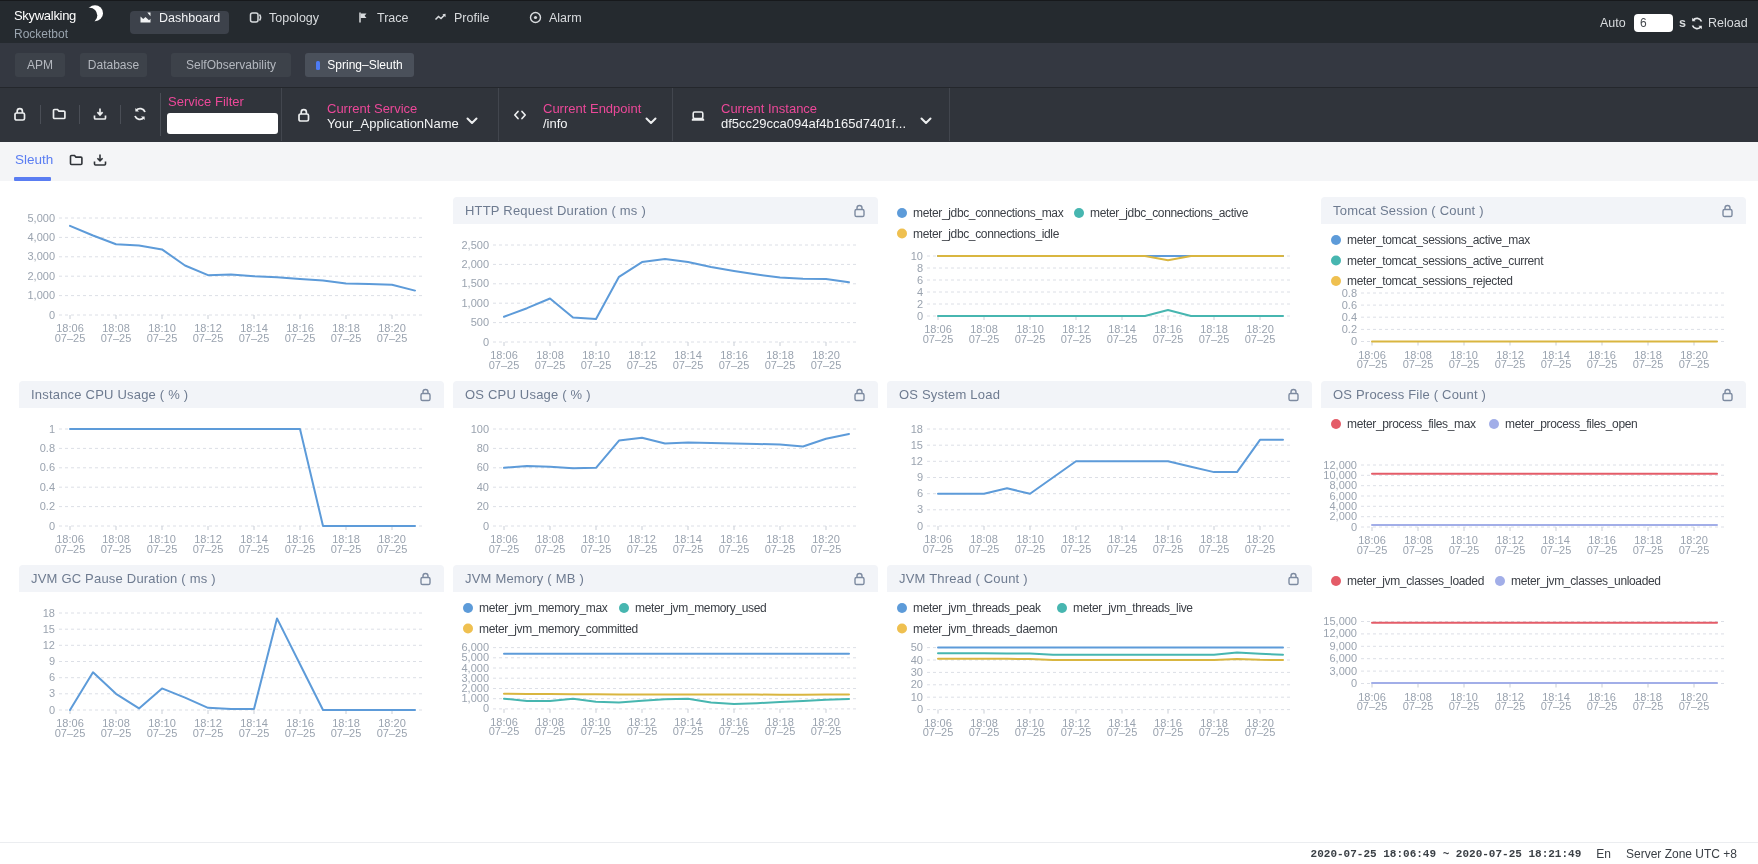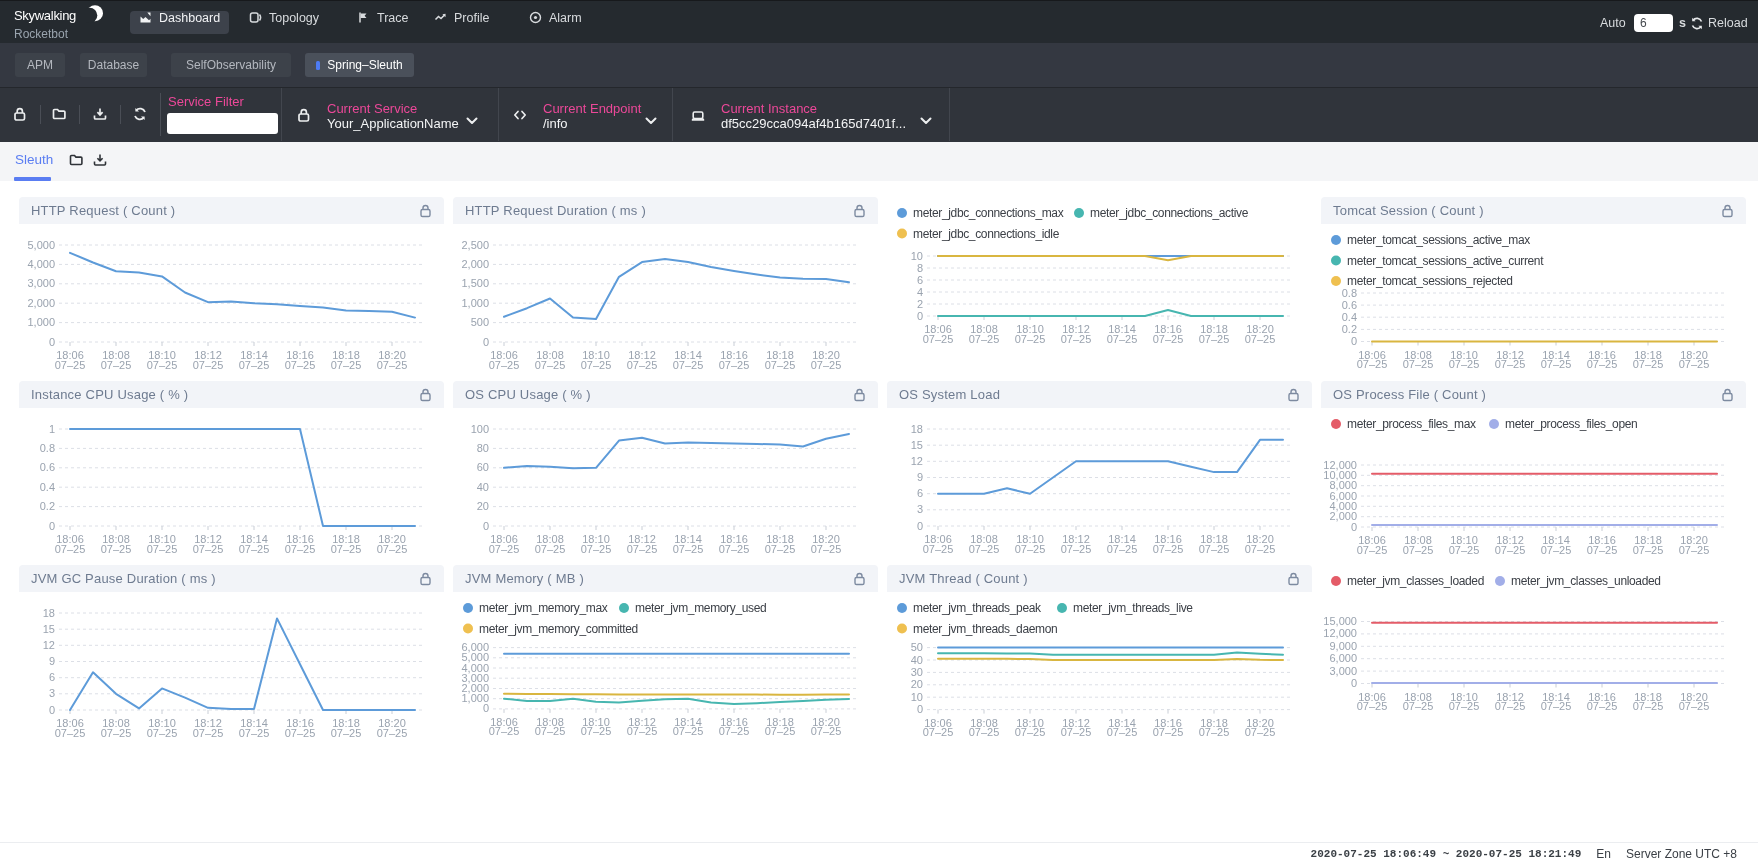--- a/index.html
+++ b/index.html
@@ -141,29 +141,20 @@
     <div class="abs" style="left:14px;top:35px;width:37px;height:4px;background:#5a7df2;border-radius:1px"></div>
     <div class="abs" style="left:69px;top:11px"><svg width="15" height="14" viewBox="0 0 15 14">
           <path d="M1.5 3.5 a1 1 0 0 1 1-1 h3 l1.4 1.6 h5 a1 1 0 0 1 1 1 v5.4 a1 1 0 0 1 -1 1 h-9.4 a1 1 0 0 1 -1-1 Z" fill="none" stroke="#2f3338" stroke-width="1.6"></path>
         </svg></div>
     <div class="abs" style="left:93px;top:11px"><svg width="14" height="14" viewBox="0 0 14 14">
           <path d="M7 1.5 V7.5 M4.4 5.2 L7 7.9 L9.6 5.2" fill="none" stroke="#2f3338" stroke-width="1.6"></path>
           <path d="M1.5 8.5 V11 a1 1 0 0 0 1 1 h9 a1 1 0 0 0 1-1 V8.5" fill="none" stroke="#2f3338" stroke-width="1.6"></path>
         </svg></div>
   </div>
 <div class="card" style="left:19px;top:197px">
-      <div class="chead">
-        <span>HTTP Request ( Count )</span>
-        <span class="clock">
-          <svg width="13" height="14" viewBox="0 0 13 14">
-            <rect x="2" y="5.5" width="9" height="7" rx="1.6" fill="none" stroke="#7d8aa0" stroke-width="1.4"></rect>
-            <path d="M4 5.5 V4 a2.5 2.5 0 0 1 5 0 V5.5" fill="none" stroke="#7d8aa0" stroke-width="1.4"></path>
-          </svg>
-        </span>
-      </div>
       <svg width="425" height="149" viewBox="0 0 425 149" style="display:block">
         <line x1="40" y1="21.0" x2="405" y2="21.0" stroke="#dcdfe6" stroke-width="1" stroke-dasharray="3 3"></line>
         <text x="36" y="24.5" text-anchor="end" font-size="11" fill="#9aa3af" font-family="Liberation Sans, sans-serif">5,000</text>
         <line x1="40" y1="40.4" x2="405" y2="40.4" stroke="#dcdfe6" stroke-width="1" stroke-dasharray="3 3"></line>
         <text x="36" y="43.9" text-anchor="end" font-size="11" fill="#9aa3af" font-family="Liberation Sans, sans-serif">4,000</text>
         <line x1="40" y1="59.8" x2="405" y2="59.8" stroke="#dcdfe6" stroke-width="1" stroke-dasharray="3 3"></line>
         <text x="36" y="63.3" text-anchor="end" font-size="11" fill="#9aa3af" font-family="Liberation Sans, sans-serif">3,000</text>
         <line x1="40" y1="79.2" x2="405" y2="79.2" stroke="#dcdfe6" stroke-width="1" stroke-dasharray="3 3"></line>
         <text x="36" y="82.7" text-anchor="end" font-size="11" fill="#9aa3af" font-family="Liberation Sans, sans-serif">2,000</text>
         <line x1="40" y1="98.6" x2="405" y2="98.6" stroke="#dcdfe6" stroke-width="1" stroke-dasharray="3 3"></line>

